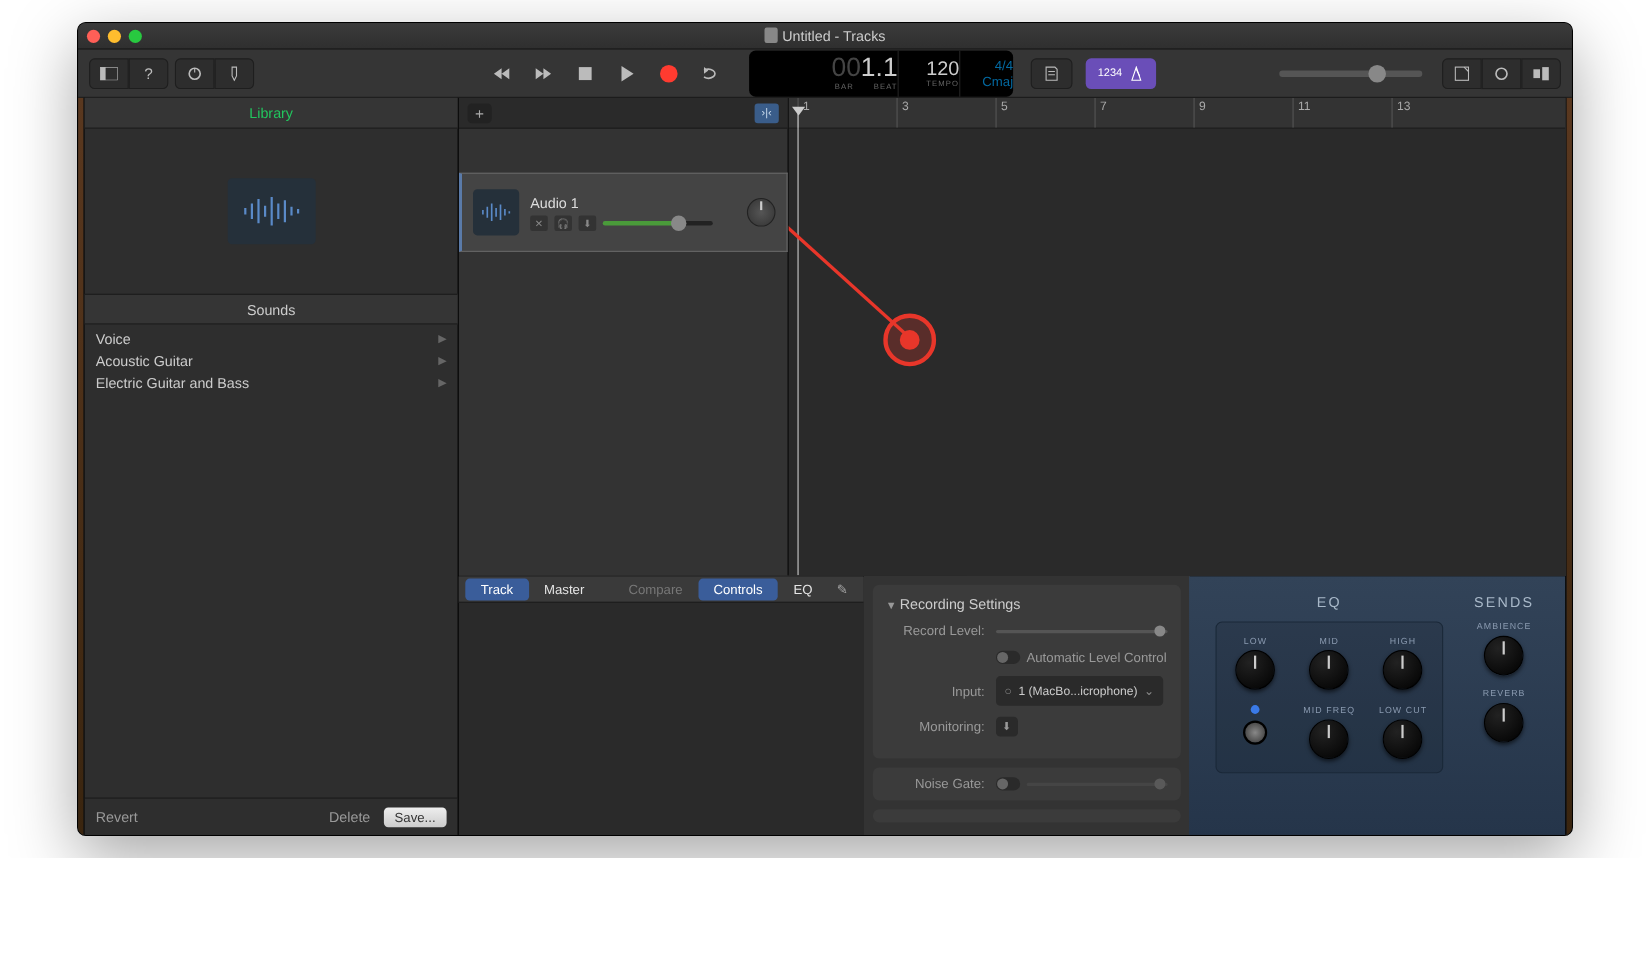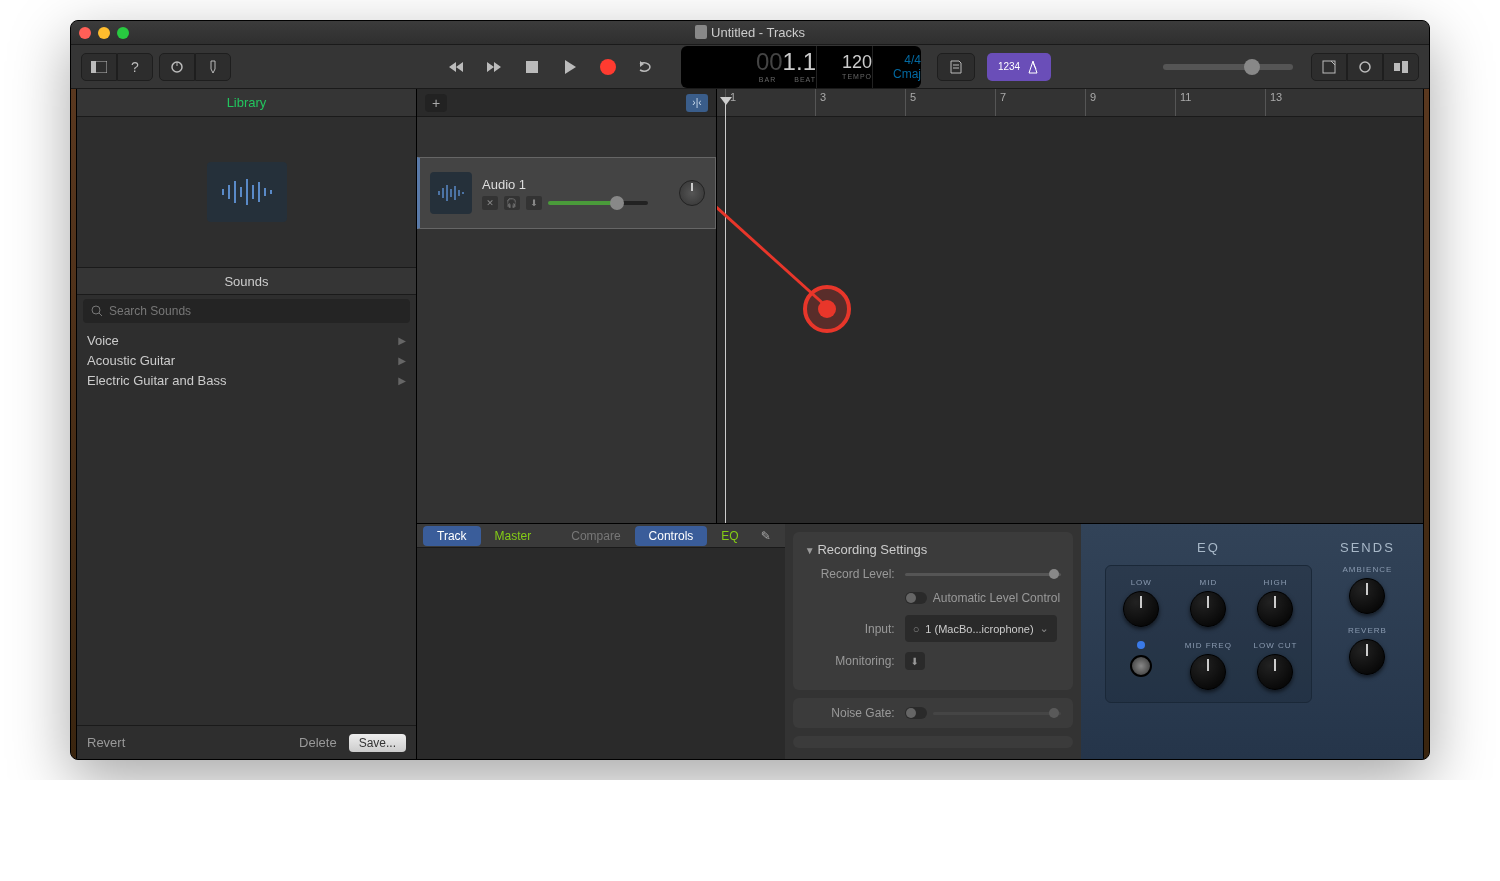--- a/index.html
+++ b/index.html
@@ -64,21 +64,21 @@
   .vol-slider::after{content:"";position:absolute;left:62%;top:-5px;width:14px;height:14px;border-radius:50%;background:#888;}
   .pan-knob{width:26px;height:26px;border-radius:50%;background:radial-gradient(#555,#333);border:1px solid #222;position:relative;}
   .pan-knob::after{content:"";position:absolute;left:50%;top:2px;width:2px;height:8px;background:#ccc;transform:translateX(-50%);}
   .timeline{flex:1;background:#2a2a2a;position:relative;overflow:hidden;}
   .ruler{height:28px;background:#333;border-bottom:1px solid #1a1a1a;position:relative;}
   .ruler-mark{position:absolute;top:0;color:#aaa;font-size:11px;padding-top:2px;border-left:1px solid #555;height:100%;padding-left:4px;}
   .playhead{position:absolute;top:14px;bottom:0;width:1px;background:#ccc;}
   .playhead::before{content:"";position:absolute;top:-6px;left:-5px;border-left:6px solid transparent;border-right:6px solid transparent;border-top:8px solid #ccc;}
   .bottom{height:236px;display:flex;border-top:1px solid #000;}
   .bottom-tabs{height:24px;background:#3a3a3a;border-bottom:1px solid #1a1a1a;display:flex;align-items:center;padding:0 6px;gap:0;}
-  .tab{padding:3px 14px;font-size:12px;color:#84cc16;border-radius:4px;}
+  .tab{padding:3px 14px;font-size:12px;color:#e5e5e5;border-radius:4px;}
   .tab.active{background:#3a5d9a;color:#fff;}
   .tab.compare{color:#777;margin-left:12px;}
   .tab-spacer{flex:1;}
   .edit-icon{color:#aaa;font-size:12px;padding:0 8px;}
   .bottom-content{flex:1;display:flex;min-height:0;}
   .params{width:296px;background:#333;padding:8px;overflow:auto;}
   .param-group{background:#3b3b3b;border-radius:6px;padding:10px 12px;margin-bottom:8px;}
   .param-title{color:#ccc;font-size:13px;margin-bottom:10px;}
   .param-title::before{content:"▼ ";font-size:10px;color:#999;}
   .param-row{display:flex;align-items:center;margin-bottom:10px;font-size:12px;color:#999;}
@@ -255,27 +255,20 @@
                 <line x1="30" y1="2" x2="30" y2="28"></line>
                 <line x1="36" y1="8" x2="36" y2="22"></line>
                 <line x1="42" y1="5" x2="42" y2="25"></line>
                 <line x1="48" y1="11" x2="48" y2="19"></line>
                 <line x1="54" y1="13" x2="54" y2="17"></line>
               </g>
             </svg>
         </div>
       </div>
       <div class="sounds-header">Sounds</div>
-      <div class="search">
-        <svg width="12" height="12">
-            <circle cx="5" cy="5" r="4" fill="none" stroke="#777"></circle>
-            <line x1="8" y1="8" x2="11" y2="11" stroke="#777"></line>
-          </svg>
-        <span>Search Sounds</span>
-      </div>
       <div class="sound-list">
         <div class="sound-item">
             <span>Voice</span>
             <span class="chev">▶</span>
           </div>
         <div class="sound-item">
             <span>Acoustic Guitar</span>
             <span class="chev">▶</span>
           </div>
         <div class="sound-item">

